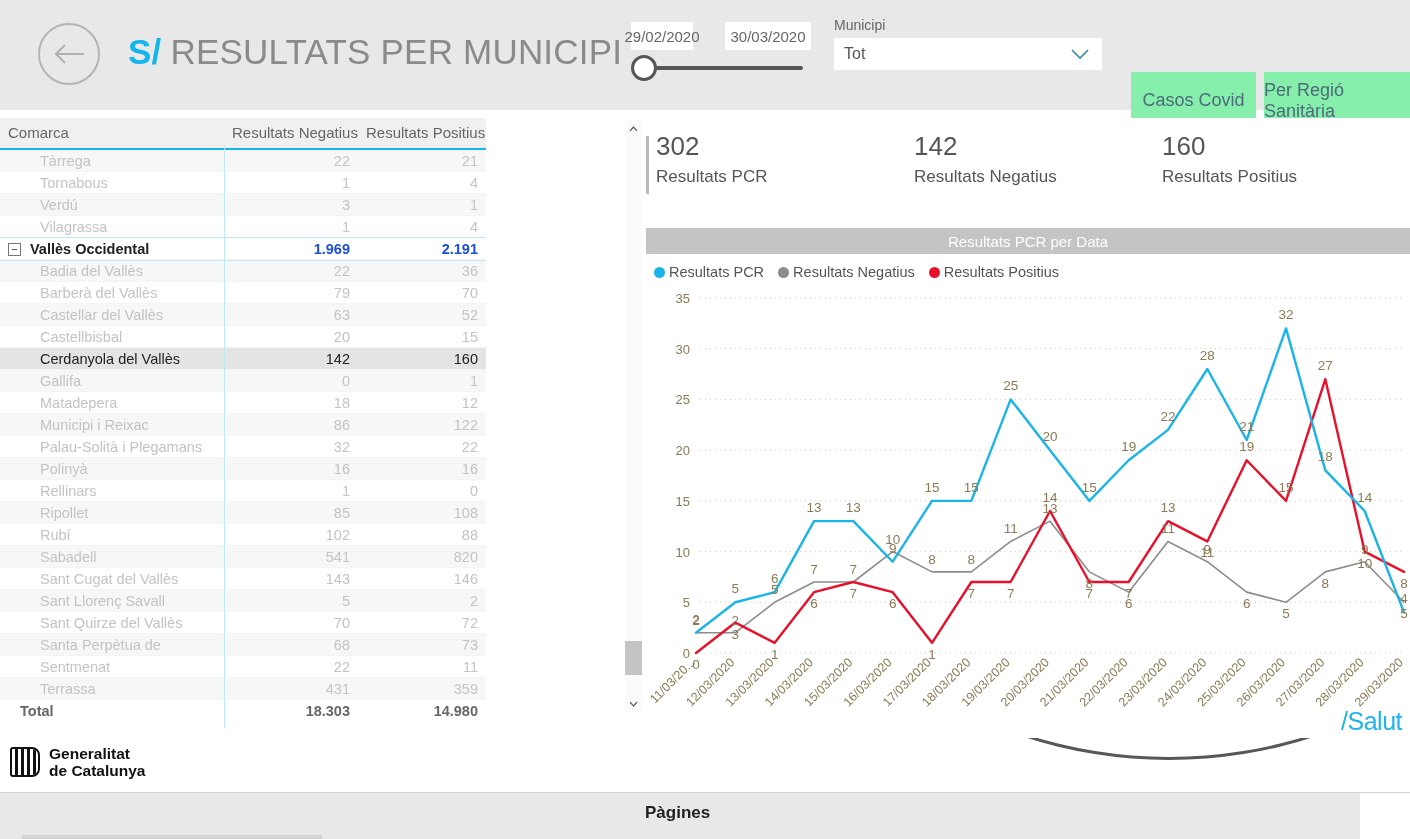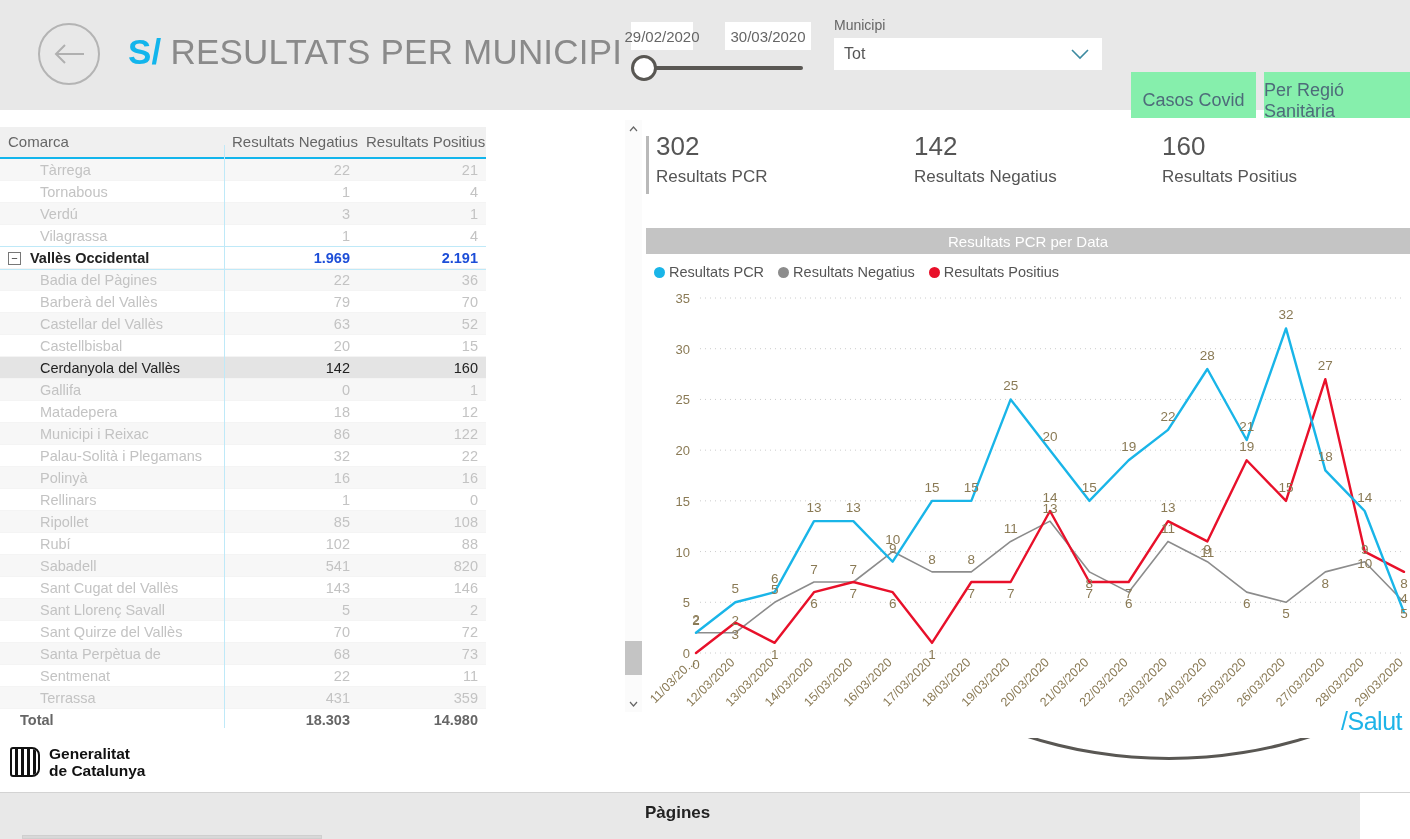--- a/index.html
+++ b/index.html
@@ -69,21 +69,21 @@
     font-size: 18px; color: #4e6b7a; cursor: pointer; margin-top: 44px;
   }
   .hbtn.b1 { left: 1131px; width: 125px; }
   .hbtn.b2 { left: 1264px; width: 150px; }
 
   
   .table-panel {
     position: absolute; left: 0; top: 118px; width: 486px; height: 610px;
     background: #fff; overflow: hidden;
   }
-  .tbl { width: 486px; border-collapse: collapse; table-layout: fixed; margin-top: 9px; }
+  .tbl { width: 486px; border-collapse: collapse; table-layout: fixed; }
   .tbl th {
     font-size: 15px; font-weight: 400; color: #666; background: #f0f0f0;
     padding: 6px 8px 7px; text-align: left; border-bottom: 2px solid #12b5ec;
     white-space: nowrap;
   }
   .tbl th.num { text-align: right; }
   .tbl col.c1 { width: 224px; }
   .tbl col.c2 { width: 134px; }
   .tbl col.c3 { width: 128px; }
   .tbl td {
@@ -260,21 +260,21 @@
             <td class="name">Vilagrassa</td>
             <td class="num">1</td>
             <td class="num">4</td>
           </tr>
           <tr class="group">
             <td class="name"><span class="grp-toggle">−</span>Vallès Occidental</td>
             <td class="num">1.969</td>
             <td class="num">2.191</td>
           </tr>
           <tr class="alt">
-            <td class="name">Badia del Pàgines</td>
+            <td class="name">Badia del Vallès</td>
             <td class="num">22</td>
             <td class="num">36</td>
           </tr>
           <tr class="">
             <td class="name">Barberà del Vallès</td>
             <td class="num">79</td>
             <td class="num">70</td>
           </tr>
           <tr class="alt">
             <td class="name">Castellar del Vallès</td>

